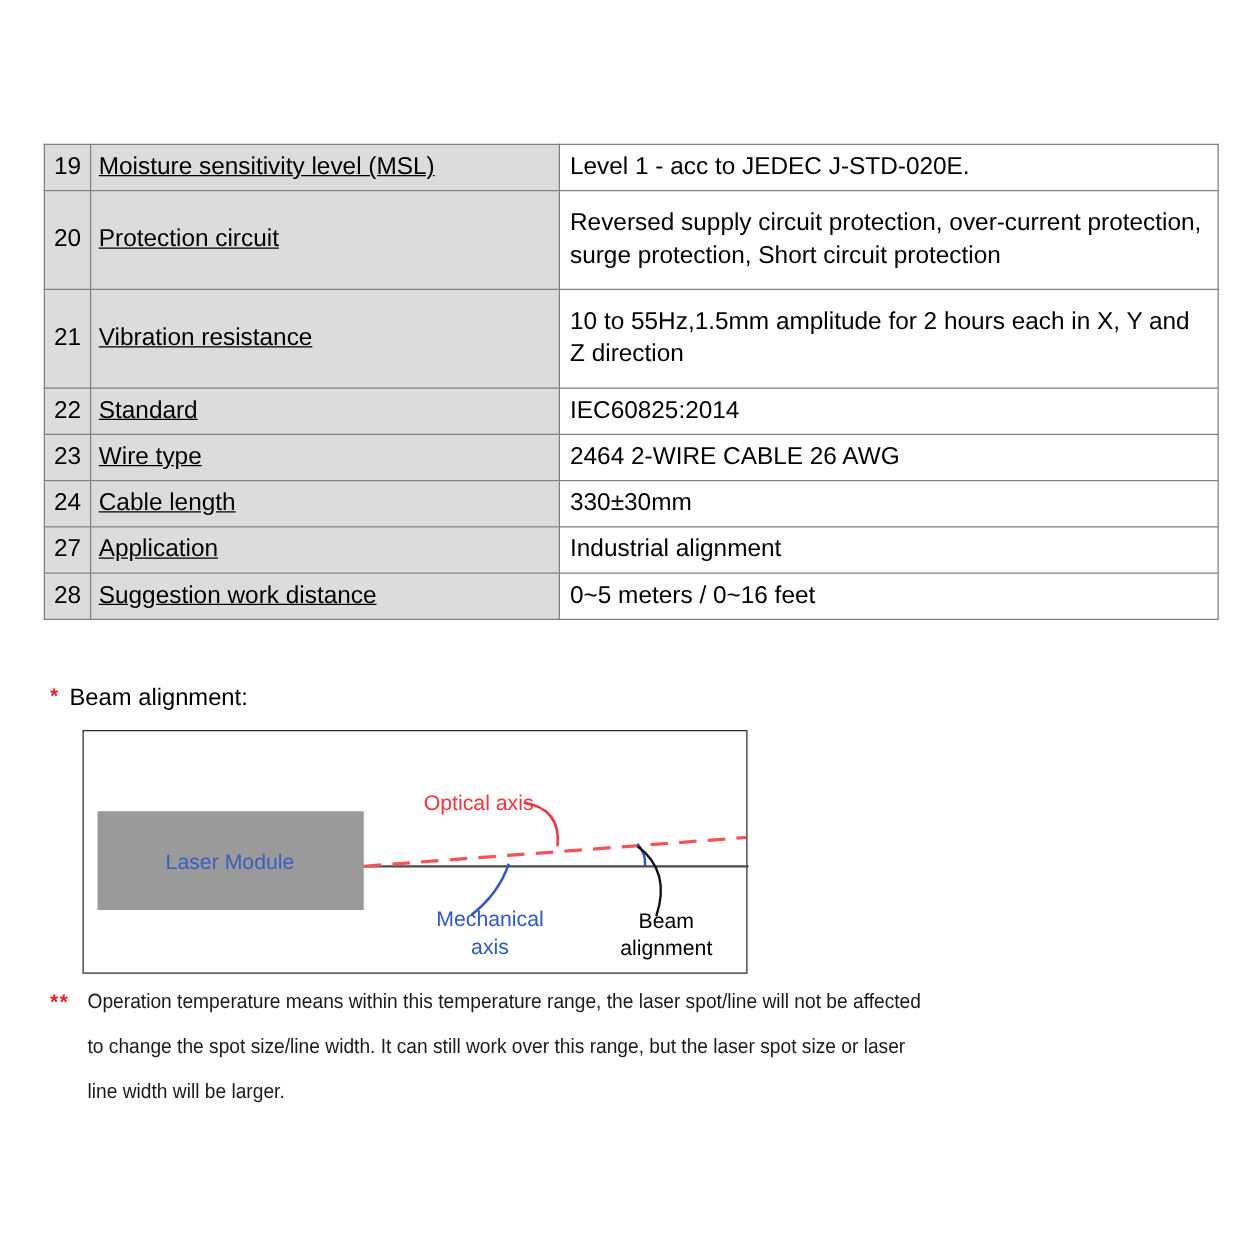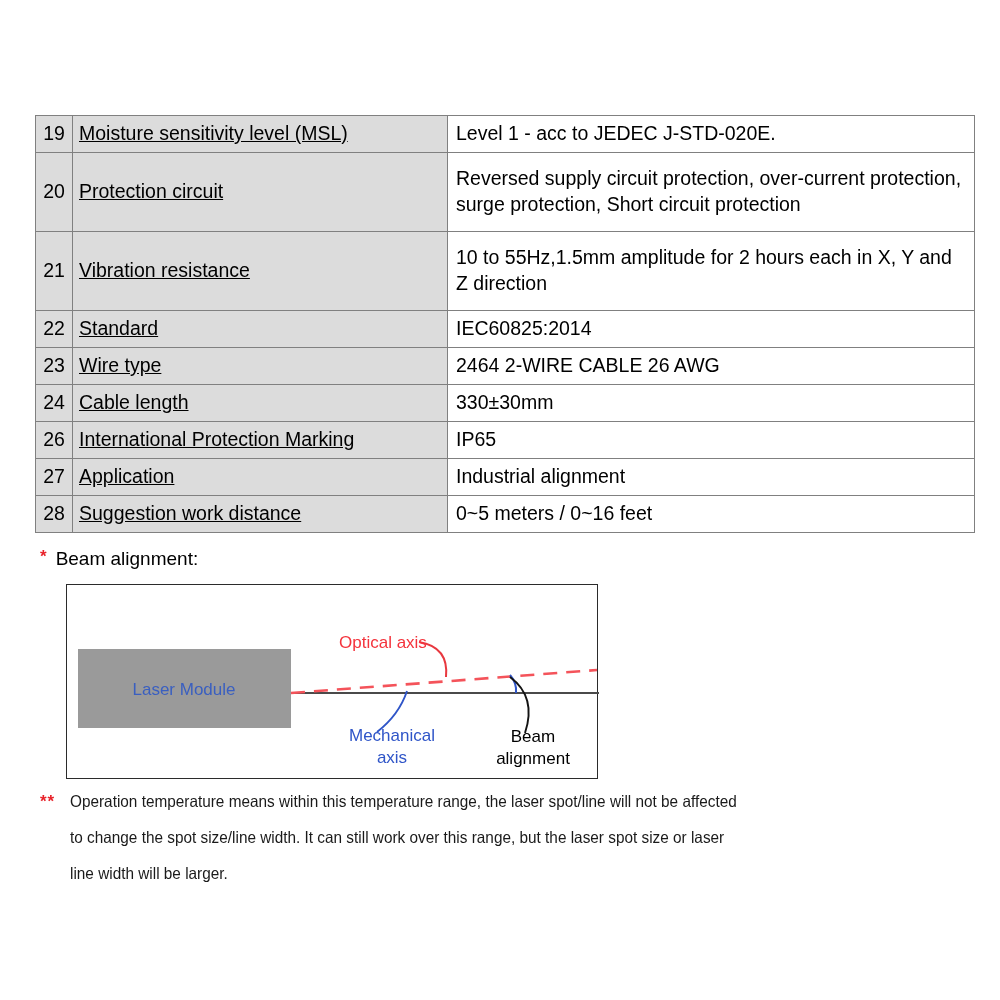--- a/index.html
+++ b/index.html
@@ -161,25 +161,20 @@
         <td class="col-value">2464 2-WIRE CABLE 26 AWG</td>
       </tr>
 
       <tr class="r-norm">
         <td class="col-num">24</td>
         <td class="col-label">Cable length</td>
         <td class="col-value">330±30mm</td>
       </tr>
 
 
-      <tr class="r-norm">
-        <td class="col-num">26</td>
-        <td class="col-label">International Protection Marking</td>
-        <td class="col-value">IP65</td>
-      </tr>
 
       <tr class="r-norm">
         <td class="col-num">27</td>
         <td class="col-label">Application</td>
         <td class="col-value">Industrial alignment</td>
       </tr>
 
       <tr class="r-norm">
         <td class="col-num">28</td>
         <td class="col-label">Suggestion work distance</td>

